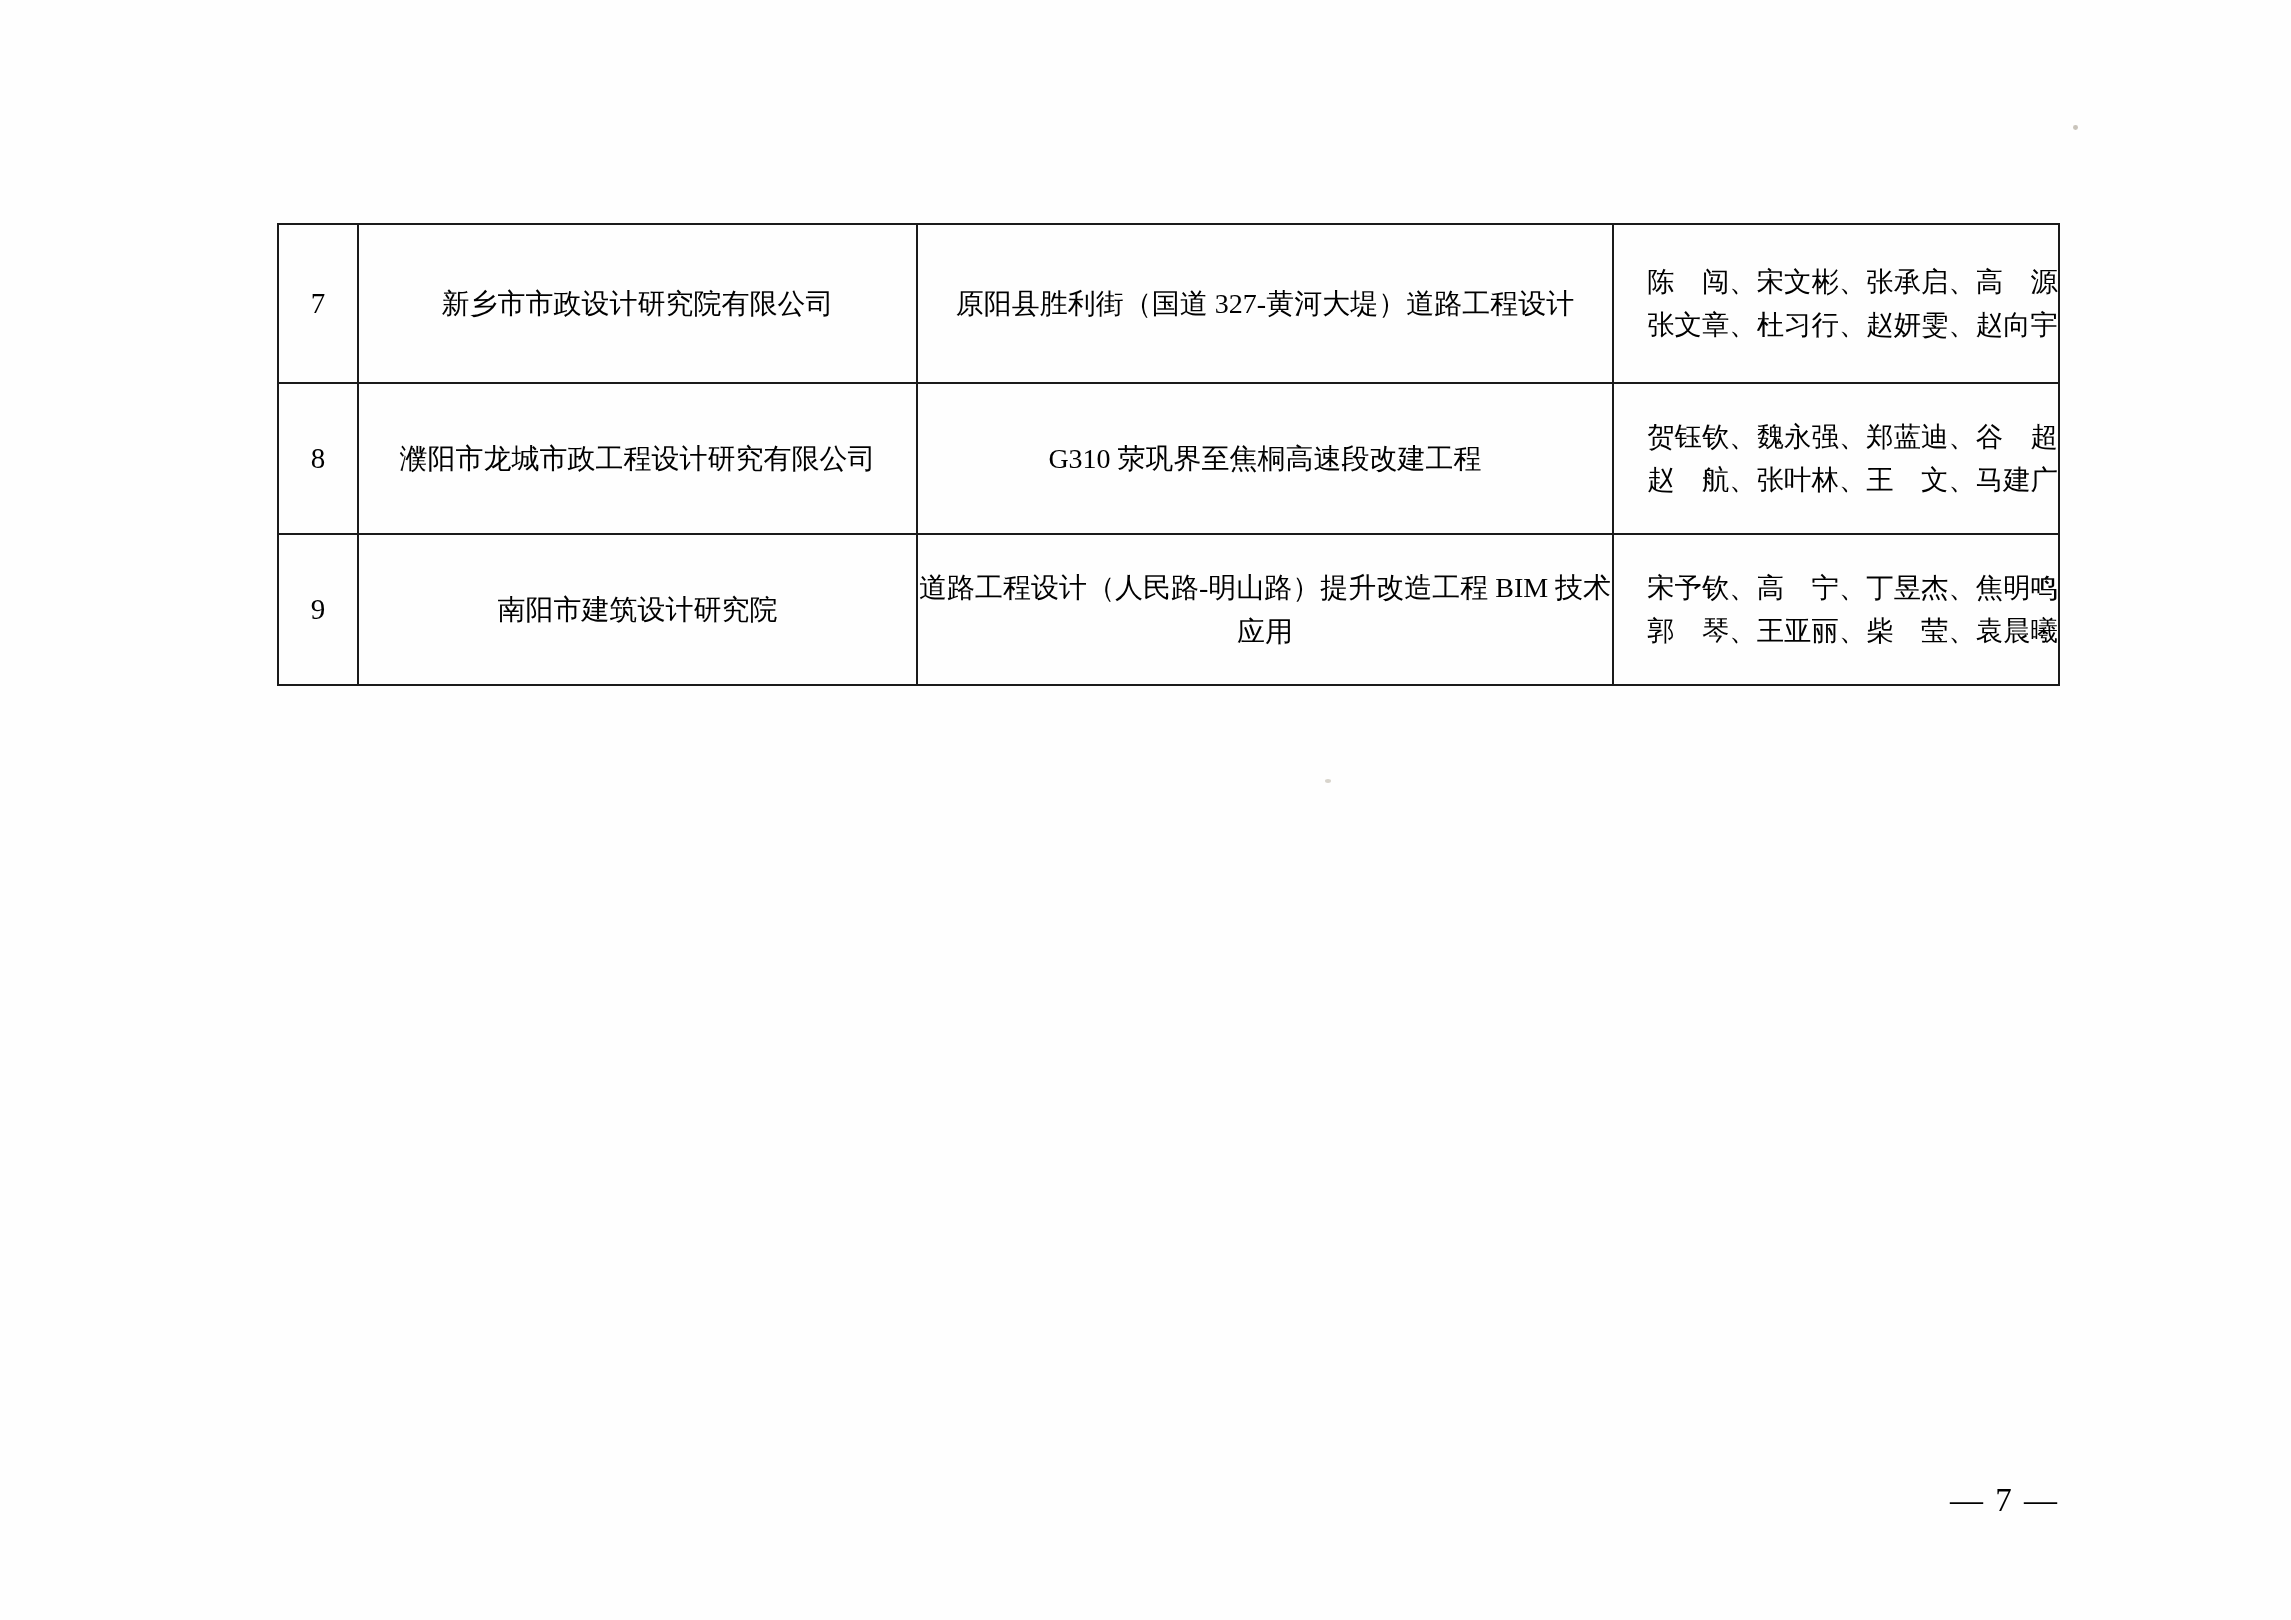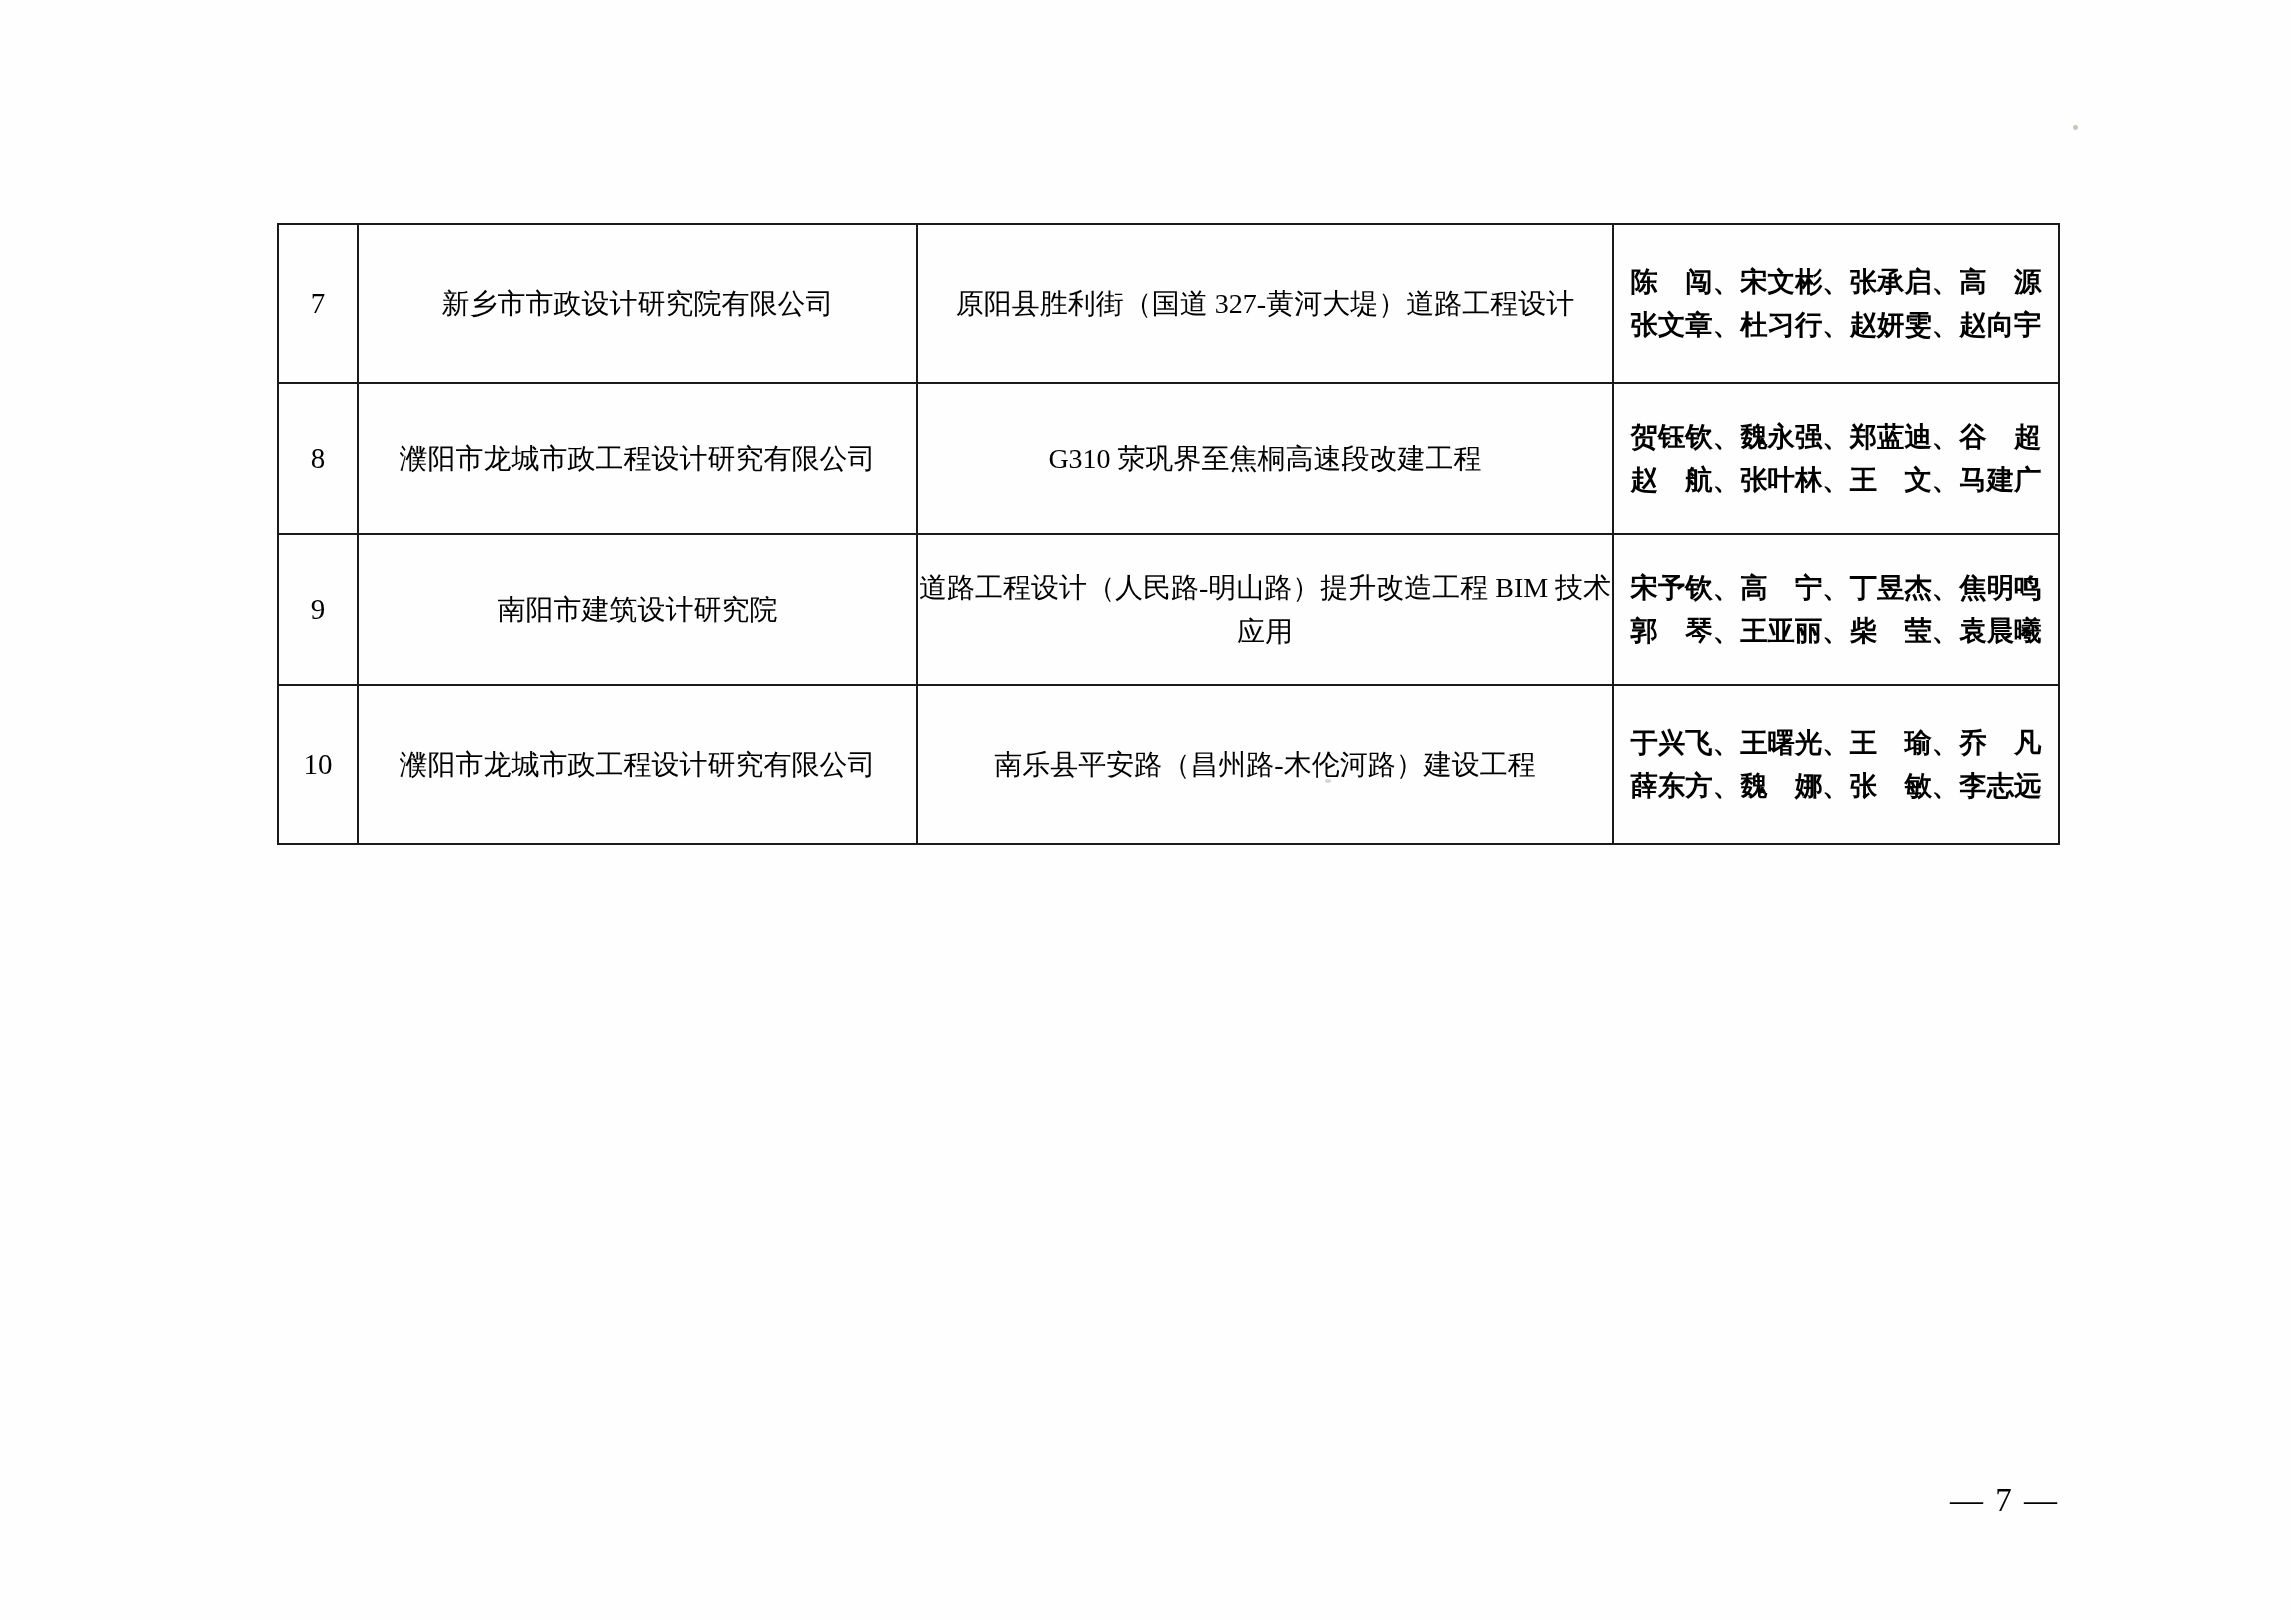--- a/index.html
+++ b/index.html
@@ -50,26 +50,25 @@
     padding: 0 7.8px;
     border-radius: 12px;
   }
   .cell-proj {
     text-align: center;
     font-size: 28px;
     line-height: 1.55;
     padding: 3.9px 13.7px 3.9px 17.6px;
   }
   .cell-names {
-    text-align: center;
+    text-align: right;
     font-size: 27.4px;
     line-height: 1.55;
     padding: 3.9px 5.9px 3.9px 15.7px;
     white-space: pre-line;
-    font-weight: bold;
   }
   .row-7 td  { height: 157px; }
   .row-8 td  { height: 149px; }
   .row-9 td  { height: 149px; }
   .row-10 td { height: 157px; }
 
   .page-number {
     position: absolute;
     left: 0;
     right: 233px;
@@ -117,26 +116,19 @@
 赵　航、张叶林、王　文、马建广</td>
       </tr>
       <tr class="row-9">
         <td class="cell-no">9</td>
         <td class="cell-unit">南阳市建筑设计研究院</td>
         <td class="cell-proj">道路工程设计（人民路-明山路）提升改造工程
 BIM 技术应用</td>
         <td class="cell-names">宋予钦、高　宁、丁昱杰、焦明鸣
 郭　琴、王亚丽、柴　莹、袁晨曦</td>
       </tr>
-      <tr class="row-10">
-        <td class="cell-no">10</td>
-        <td class="cell-unit">濮阳市龙城市政工程设计研究有限公司</td>
-        <td class="cell-proj">南乐县平安路（昌州路-木伦河路）建设工程</td>
-        <td class="cell-names">于兴飞、王曙光、王　瑜、乔　凡
-薛东方、魏　娜、张　敏、李志远</td>
-      </tr>
     </tbody>
   </table>
 
   <div class="page-number">— 7 —</div>
 
 </div>
 
 
 </body></html>

